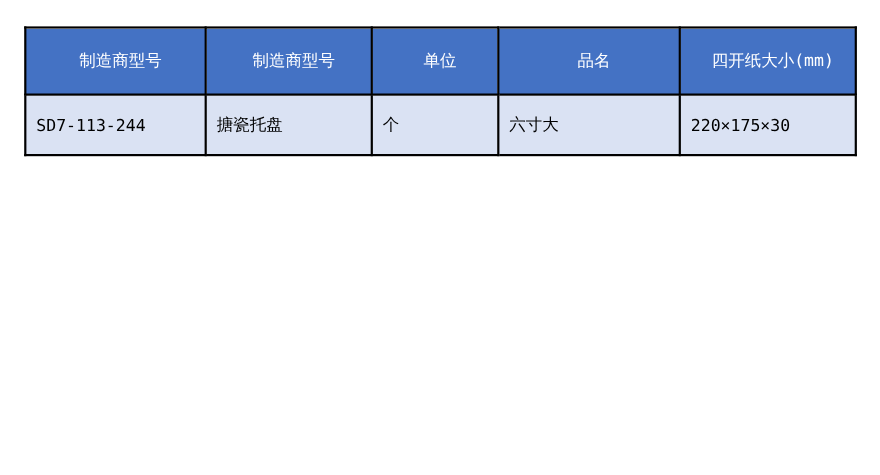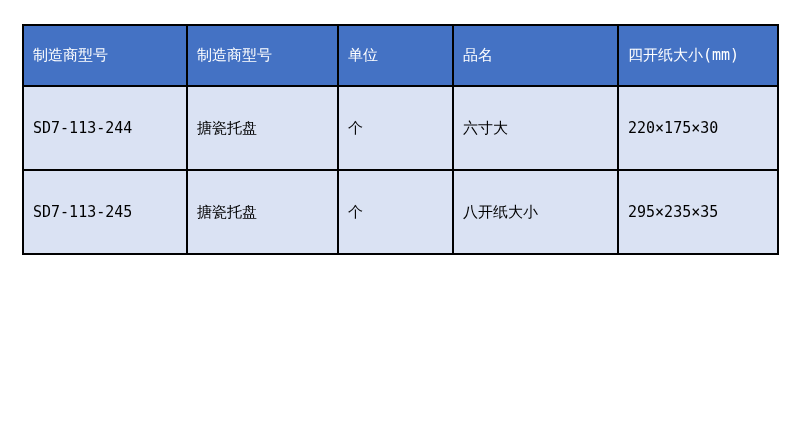--- a/index.html
+++ b/index.html
@@ -32,25 +32,26 @@
     vertical-align: middle;
     padding: 0 0 0 9px;
     font-weight: normal;
     overflow: hidden;
     white-space: nowrap;
   }
   table.spec-table thead tr {
     height: 61px;
   }
   table.spec-table tbody tr {
-    height: 84px;
+    height: 55px;
   }
   table.spec-table thead th {
     background: #4472C4;
     color: #FFFFFF;
+    text-align: center;
   }
   table.spec-table tbody td {
     background: #DAE2F3;
     color: #000000;
   }
   col.c1 { width: 164px; }
   col.c2 { width: 151px; }
   col.c3 { width: 115px; }
   col.c4 { width: 165px; }
   col.c5 { width: 160px; }
@@ -77,22 +78,15 @@
       </tr>
     </thead>
     <tbody>
       <tr>
         <td>SD7-113-244</td>
         <td>搪瓷托盘</td>
         <td>个</td>
         <td>六寸大</td>
         <td>220×175×30</td>
       </tr>
-      <tr>
-        <td>SD7-113-245</td>
-        <td>搪瓷托盘</td>
-        <td>个</td>
-        <td>八开纸大小</td>
-        <td>295×235×35</td>
-      </tr>
     </tbody>
   </table>
 </div>
 
 </body></html>

